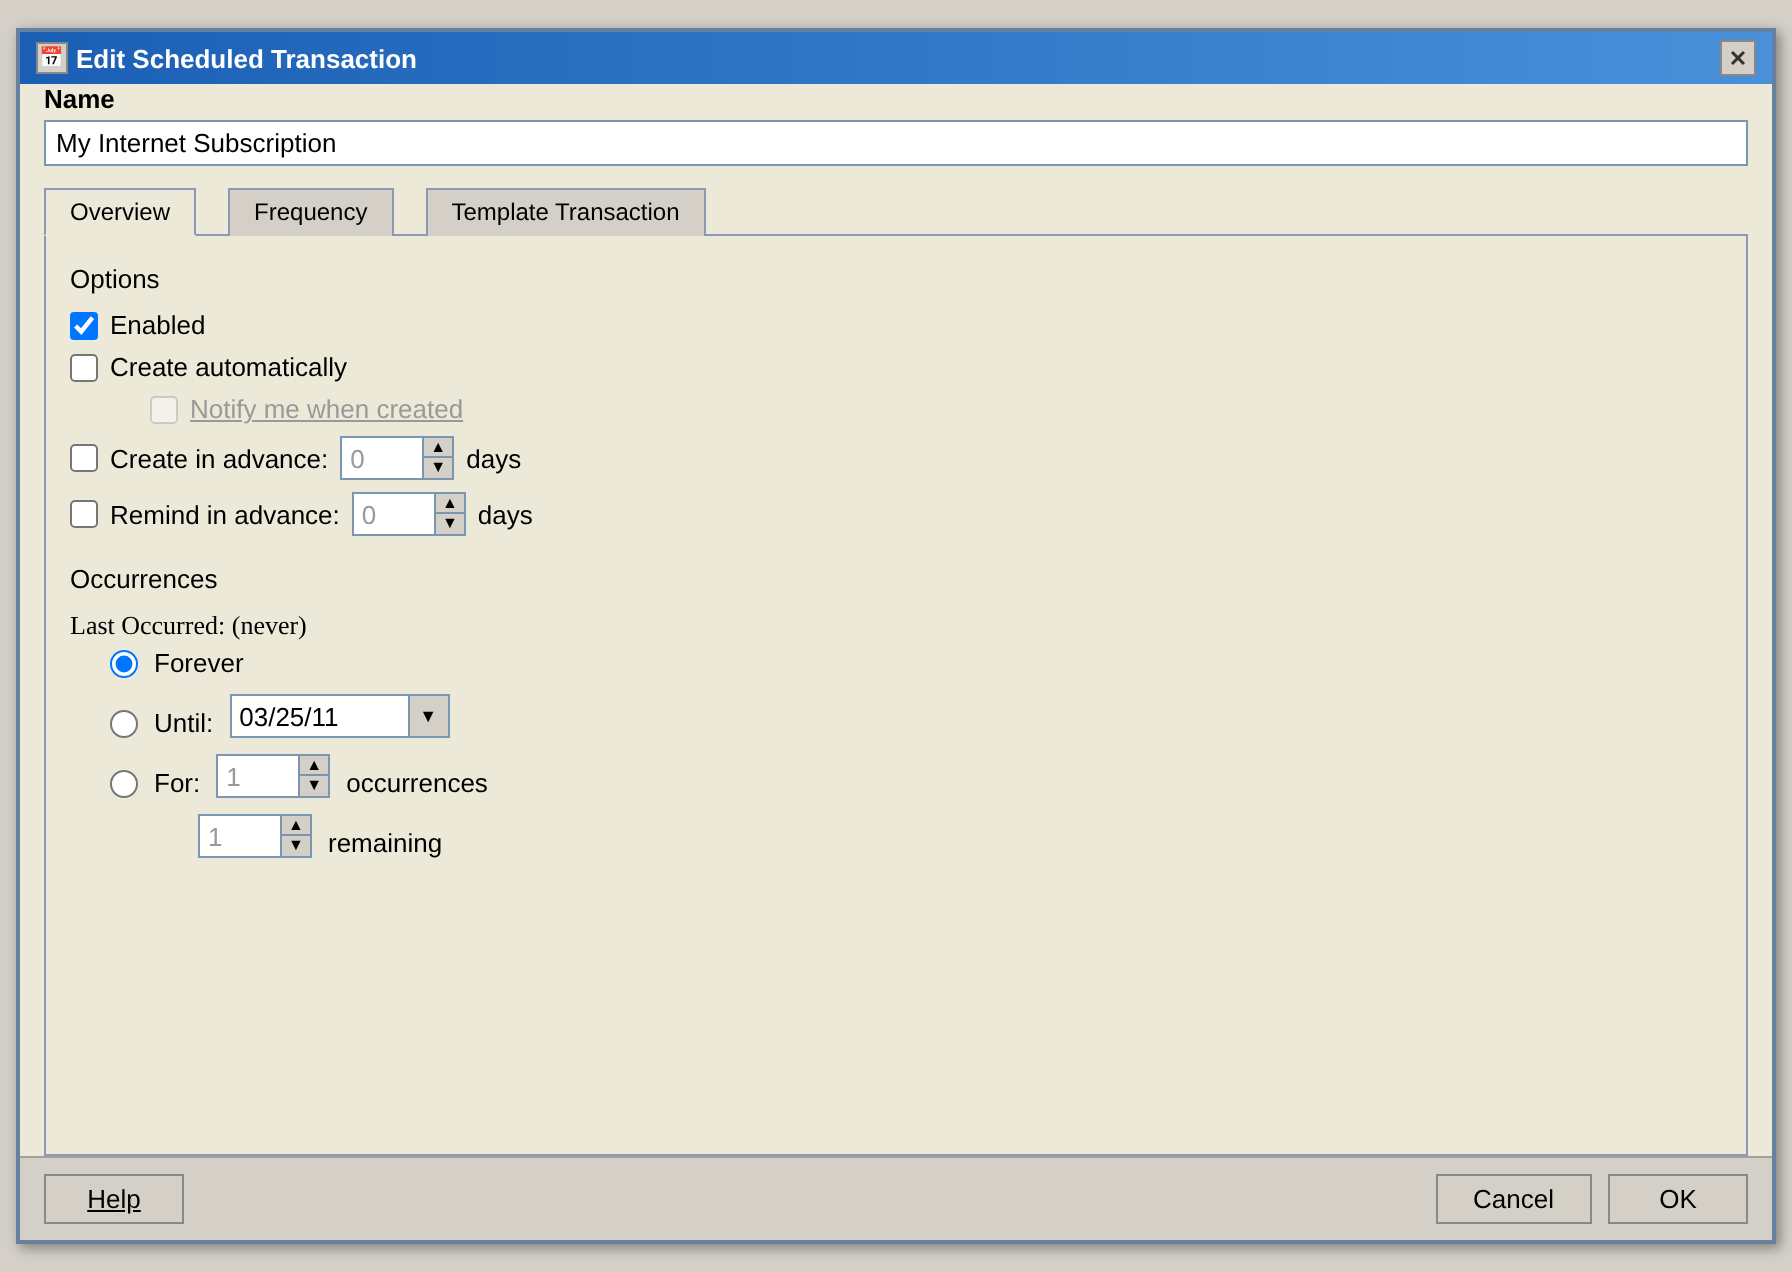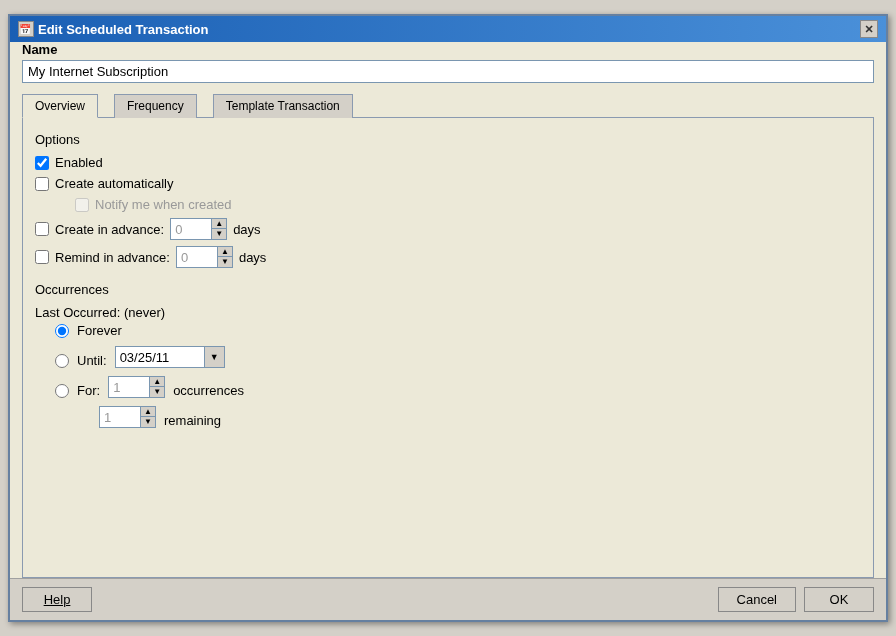--- a/index.html
+++ b/index.html
@@ -147,20 +147,21 @@
       width: 14px;
       height: 14px;
     }
 
     label {
       font-size: 13px;
     }
 
     label.disabled {
       color: #999;
+      text-decoration: underline;
     }
 
     .spinbox {
       display: flex;
       align-items: center;
       border: 1px solid #7a96b0;
       background: white;
     }
 
     .spinbox input {
@@ -198,20 +199,21 @@
       border-bottom: 1px solid #7a96b0;
     }
 
     .section-divider {
       margin: 14px 0 8px 0;
     }
 
     .occurrences-info {
       font-size: 13px;
       margin-bottom: 3px;
+      font-family: Liberation Serif, serif;
     }
 
     .date-field {
       display: flex;
       align-items: center;
       border: 1px solid #7a96b0;
       background: white;
     }
 
     .date-field input {

